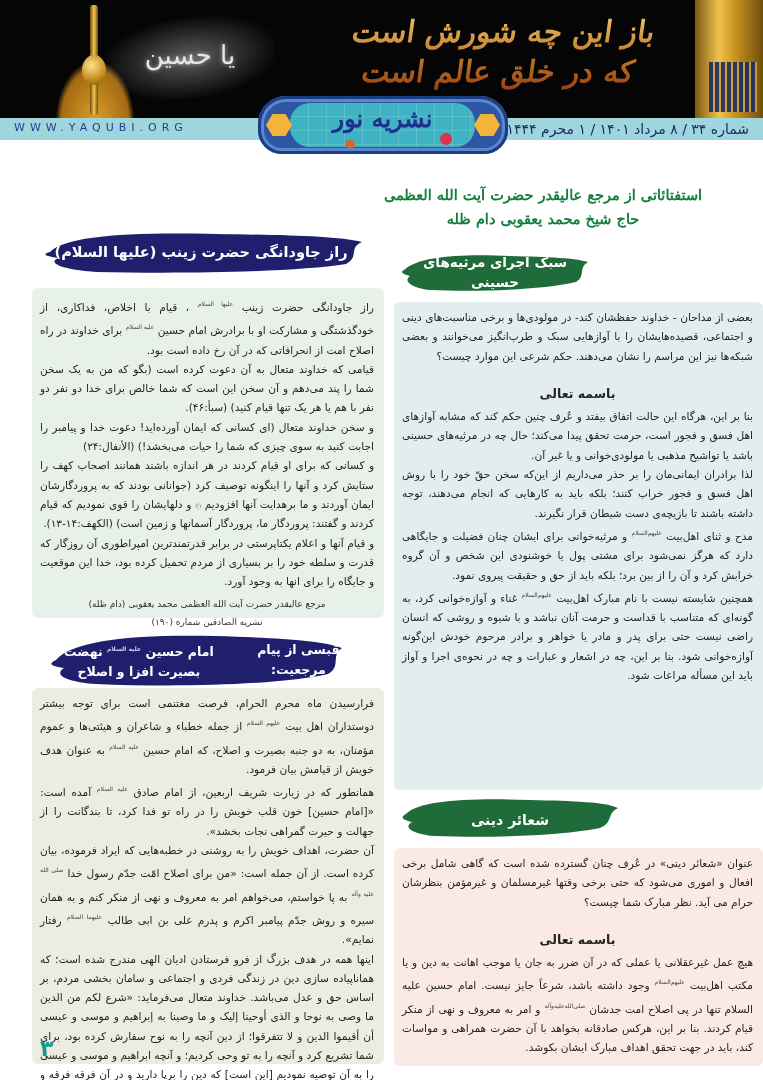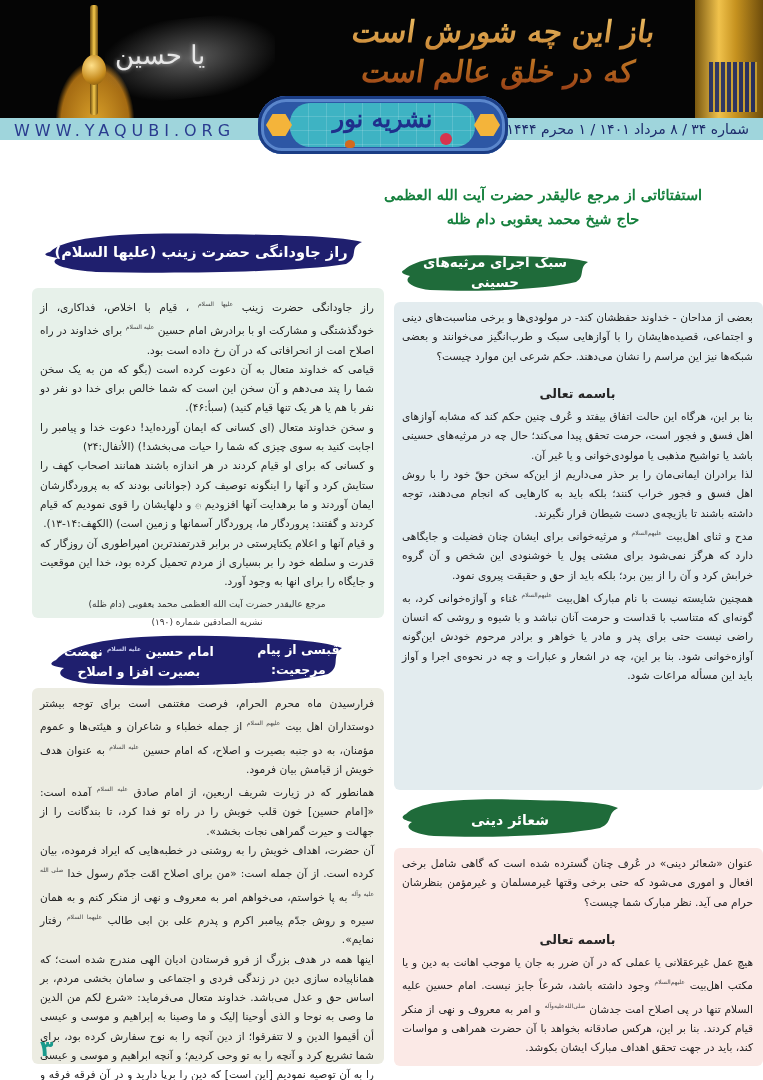--- a/index.html
+++ b/index.html
@@ -21,38 +21,38 @@
   }
   .dome-left { position: absolute; left: 55px; top: 60px; width: 80px; height: 70px;
     background: radial-gradient(ellipse at 50% 90%, #d9a12a 0%, #a46a12 60%, transparent 70%); }
   .spire { position: absolute; left: 90px; top: 5px; width: 8px; height: 110px;
     background: linear-gradient(90deg, #6b4a0e, #f5c84a, #6b4a0e); border-radius: 3px; }
   .spire-ball { position: absolute; left: 82px; top: 55px; width: 24px; height: 30px; border-radius: 50%;
     background: radial-gradient(circle at 40% 35%, #ffe08a, #c58a1c 60%, #6d4708); }
   .glitter-banner { position: absolute; left: 105px; top: 18px; width: 170px; height: 80px;
     background: radial-gradient(ellipse at 50% 50%, rgba(200,200,200,0.45), rgba(120,120,120,0.15) 60%, transparent 75%);
     transform: skewY(-6deg); }
-  .glitter-text { position: absolute; left: 115px; top: 40px; width: 150px; text-align: left;
+  .glitter-text { position: absolute; left: 115px; top: 40px; width: 150px; text-align: center;
     font-family: "DejaVu Serif", serif; font-size: 26px; color: #e6e6e6; letter-spacing: 1px;
     text-shadow: 0 0 4px #aaa; direction: rtl; }
   .headline { position: absolute; left: 330px; top: 12px; width: 340px; height: 90px;
     direction: rtl; text-align: center; font-family: "DejaVu Serif", serif; font-weight: bold;
     font-size: 30px; line-height: 40px; color: #d8a13d;
     background: linear-gradient(180deg, #f1c56a, #b66a1e 60%, #8a2b14);
     -webkit-background-clip: text; background-clip: text; -webkit-text-fill-color: transparent;
     transform: skewX(-8deg); }
   .tower-right { position: absolute; right: 0; top: 0; width: 68px; height: 118px;
     background: linear-gradient(90deg, #7a5810, #f0c24c 35%, #c6921f 60%, #6e4d0c);
   }
   .tower-panel { position: absolute; right: 6px; top: 62px; width: 48px; height: 50px;
     background: repeating-linear-gradient(90deg, #1d2a66 0 4px, #c9a234 4px 6px); opacity: 0.9; }
 
   .strip { position: absolute; left: 0; top: 118px; width: 763px; height: 22px; background: #9fd5dc; }
   .site-url { position: absolute; left: 14px; top: 121px; font-family: "DejaVu Sans", sans-serif;
-    font-size: 16px; letter-spacing: 5px; color: #2a3c8f; font-weight: normal; }
+    font-size: 11px; letter-spacing: 5px; color: #2a3c8f; font-weight: normal; }
   .issue-info { position: absolute; right: 14px; top: 121px; direction: rtl; font-size: 14px;
     font-weight: normal; color: #1d2b6b; }
 
   .logo-frame { position: absolute; left: 258px; top: 96px; width: 250px; height: 58px;
     background: #2d57a5; border-radius: 28px 28px 24px 24px;
     box-shadow: inset 0 0 0 3px #1b3d85, inset 0 0 0 6px #5a86cc; }
   .logo-inner { position: absolute; left: 290px; top: 103px; width: 185px; height: 44px;
     background: #3eb3c3; border-radius: 20px;
     background-image: linear-gradient(90deg, rgba(255,255,255,0.15) 1px, transparent 1px),
                       linear-gradient(0deg, rgba(255,255,255,0.15) 1px, transparent 1px);

